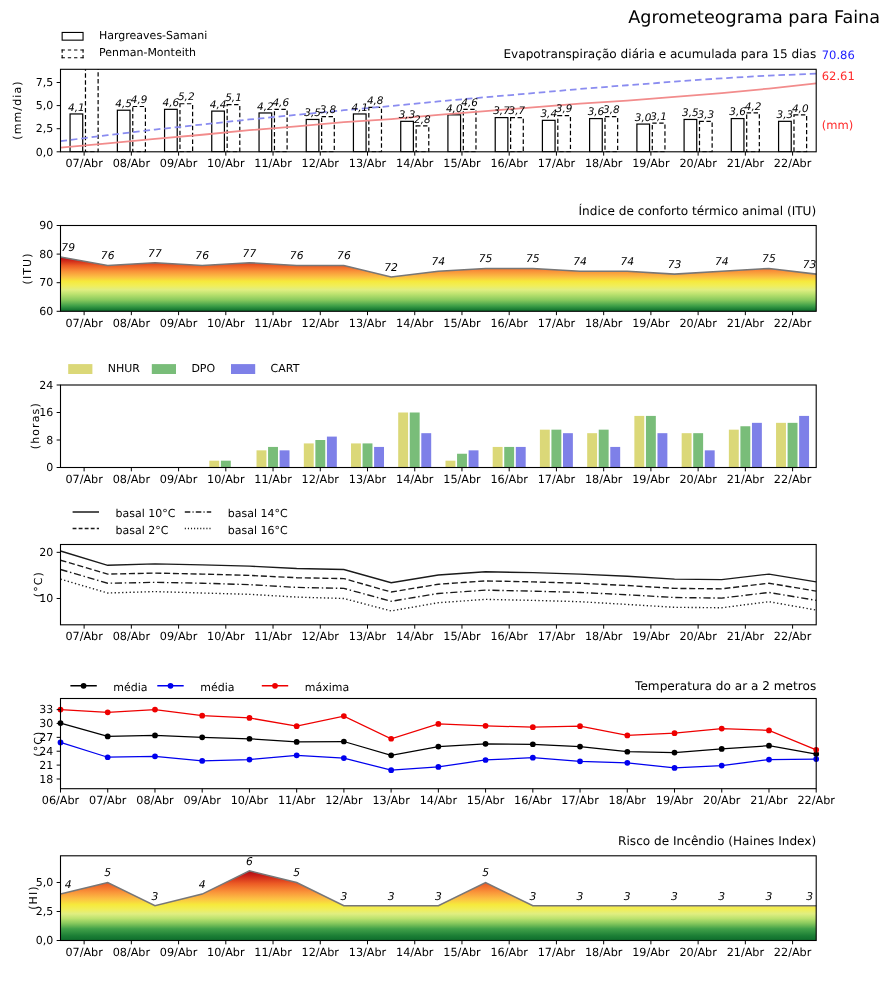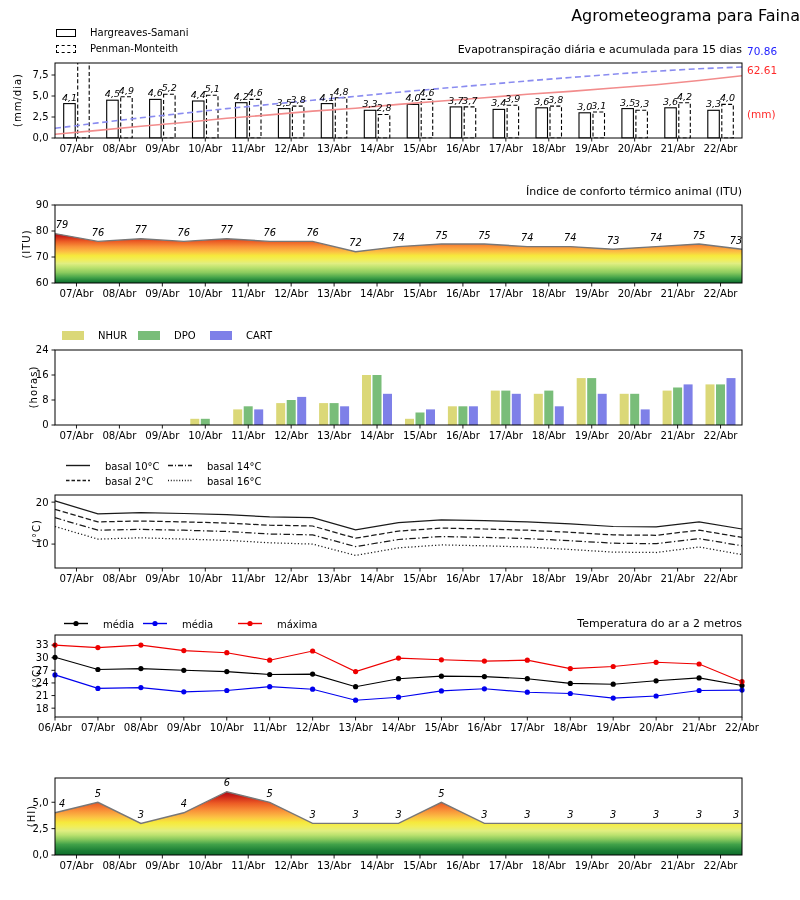--- a/index.html
+++ b/index.html
@@ -504,20 +504,21 @@
       <line x1="677.59375" x2="677.59375" y1="855" y2="858.5" stroke="#000" stroke-width="0.9"></line>
       <text x="677.59375" y="869" font-size="10.2" fill="#000" text-anchor="middle">21/Abr</text>
       <line x1="720.53125" x2="720.53125" y1="855" y2="858.5" stroke="#000" stroke-width="0.9"></line>
       <text x="720.53125" y="869" font-size="10.2" fill="#000" text-anchor="middle">22/Abr</text>
       <rect x="55" y="778" width="687" height="77" fill="none" stroke="#000" stroke-width="1"></rect>
     </svg>
 
   <div class="sub-title" style="top:43px">Evapotranspiração diária e acumulada para 15 dias</div>
   <div class="sub-title" style="top:185px">Índice de conforto térmico animal (ITU)</div>
   <div class="sub-title" style="top:617px">Temperatura do ar a 2 metros</div>
+  <div class="sub-title" style="top:758px">Risco de Incêndio (Haines Index)</div>
 
   <div class="ylab" style="left:17px;top:100px">(mm/dia)</div>
   <div class="ylab" style="left:26px;top:244px">(ITU)</div>
   <div class="ylab" style="left:33px;top:387px">(horas)</div>
   <div class="ylab" style="left:36px;top:531px">(°C)</div>
   <div class="ylab" style="left:36px;top:676px">(°C)</div>
   <div class="ylab" style="left:31px;top:816px">(HI)</div>
 
   <div class="lg" style="left:56px;top:27px">
     <span class="box"></span>

